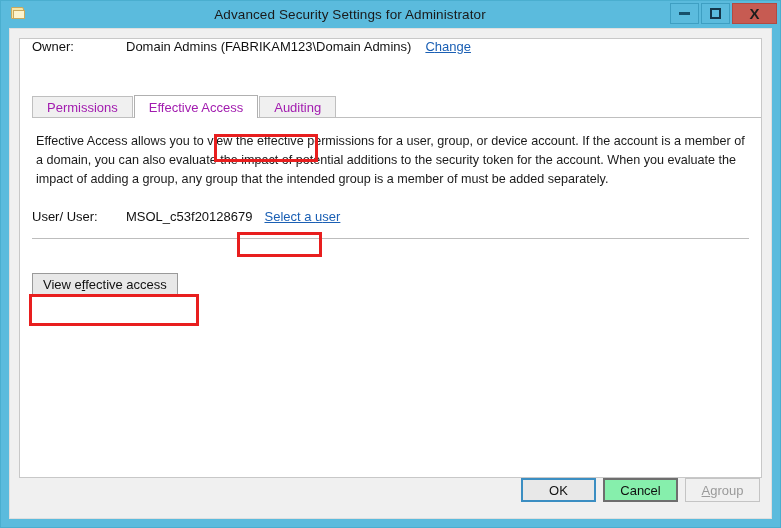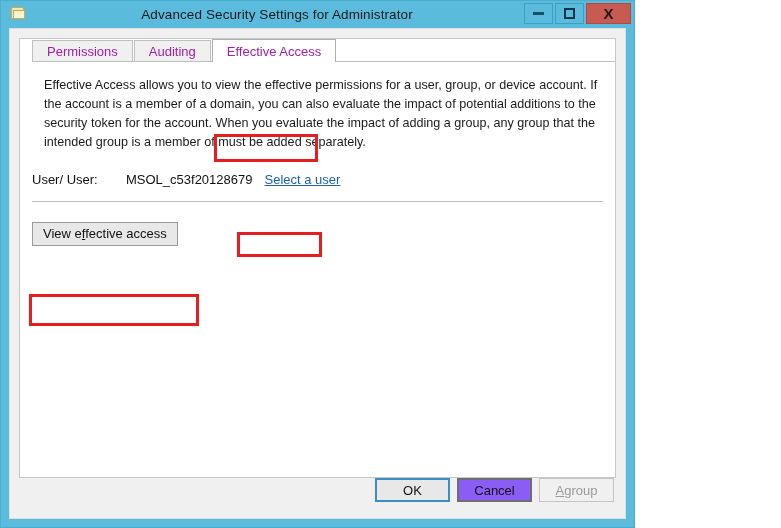--- a/index.html
+++ b/index.html
@@ -10,21 +10,21 @@
   body {
     width: 781px;
     height: 528px;
     font-family: "Liberation Sans", sans-serif;
     overflow: hidden;
   }
 
   
   .window {
     position: relative;
-    width: 635px;
+    width: 781px;
     height: 528px;
     box-sizing: border-box;
     background: #5bbbdd;
     border: 1px solid #4aaecf;
     display: flex;
     flex-direction: column;
   }
 
   
   .titlebar {
@@ -207,21 +207,21 @@
   }
 
   
   .tabpage {
     padding-top: 14px;
   }
   .desc {
     font-size: 12.6px;
     color: #1a1a1a;
     line-height: 19px;
-    margin: 0 0 0 12px;
+    margin: 0 0 0 4px;
     max-width: 722px;
   }
   .usergroup-row {
     display: flex;
     align-items: center;
     margin-top: 20px;
     font-size: 13px;
     color: #111111;
     position: relative;
   }
@@ -232,21 +232,21 @@
   .ug-value {
     margin-right: 12px;
     white-space: nowrap;
   }
   .hr {
     height: 1px;
     background: #bdbdbd;
     margin-top: 14px;
   }
   .btn-area {
-    margin-top: 20px;
+    margin-top: 34px;
     position: relative;
   }
   .view-btn {
     display: inline-block;
     min-width: 143px;
     height: 24px;
     line-height: 22px;
     text-align: center;
     font-size: 13px;
     color: #111111;
@@ -276,21 +276,21 @@
     display: flex;
     justify-content: flex-end;
     padding-right: 2px;
     gap: 7px;
   }
   .dlg-btn {
     width: 75px;
     height: 24px;
     font-size: 13px;
     color: #111111;
-    background: #8b5cf6;
+    background: #86efac;
     border: 1px solid #9a9a9a;
     box-sizing: border-box;
     display: flex;
     align-items: center;
     justify-content: center;
     cursor: default;
   }
   .dlg-btn.default {
     border: 2px solid #3b8ec2;
     background: #e8e8e8;
@@ -327,25 +327,30 @@
       <div class="cap-btn close">
         <span>X</span>
       </div>
     </div>
   </div>
 
   <div class="dialog-body">
 
     <div class="content-panel">
 
+      <div class="owner-row">
+        <div class="owner-label">Owner:</div>
+        <div class="owner-value">Domain Admins (FABRIKAM123\Domain Admins)</div>
+        <a class="link" href="#"><u>C</u><span class="lnk-body">hange</span></a>
+      </div>
 
       <div class="tabstrip">
         <div class="tab">Permissions</div>
+        <div class="tab selected">Effective Access</div>
         <div class="tab">Auditing</div>
-        <div class="tab selected">Effective Access</div>
       </div>
 
       <div class="tabpage">
         <p class="desc">Effective Access allows you to view the effective permissions for a user, group, or device account. If the account is a member of a domain, you can also evaluate the impact of potential additions to the security token for the account. When you evaluate the impact of adding a group, any group that the intended group is a member of must be added separately.</p>
 
         <div class="usergroup-row">
           <div class="ug-label">User/ User:</div>
           <div class="ug-value">MSOL_c53f20128679</div>
           <a class="link" href="#"><span class="lnk-body">Select a </span><u>u</u><span class="lnk-body">ser</span></a>
         </div>

